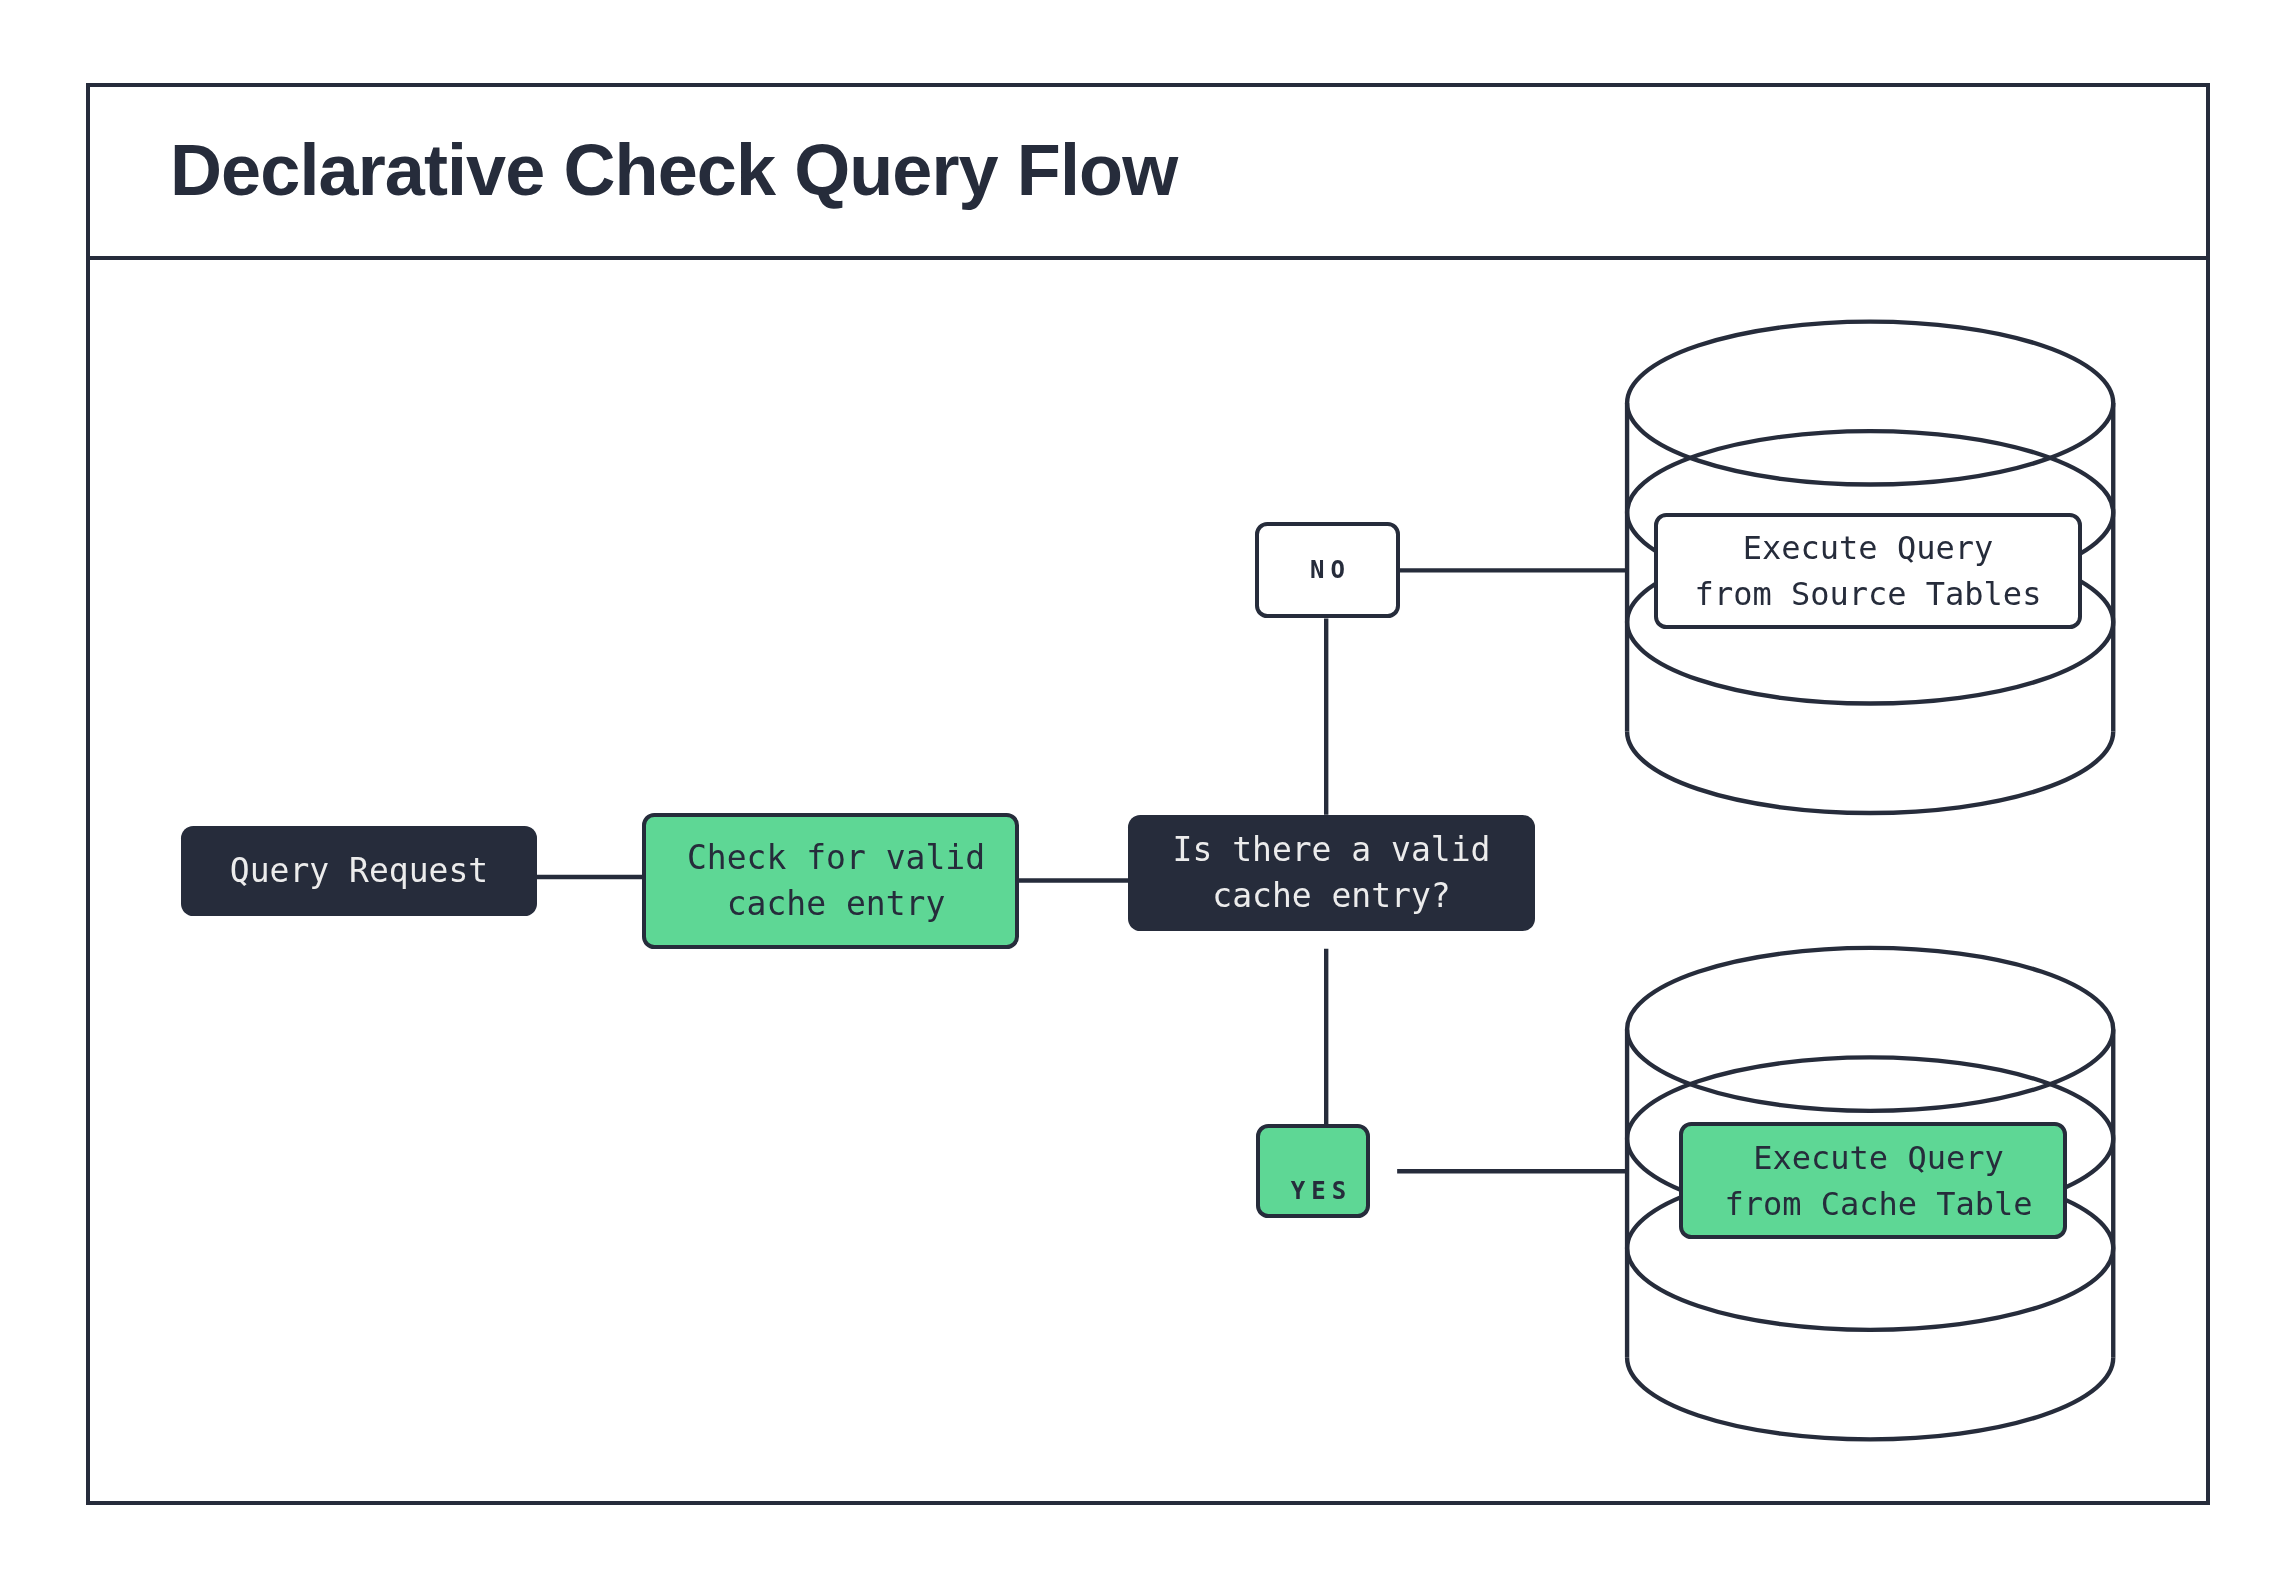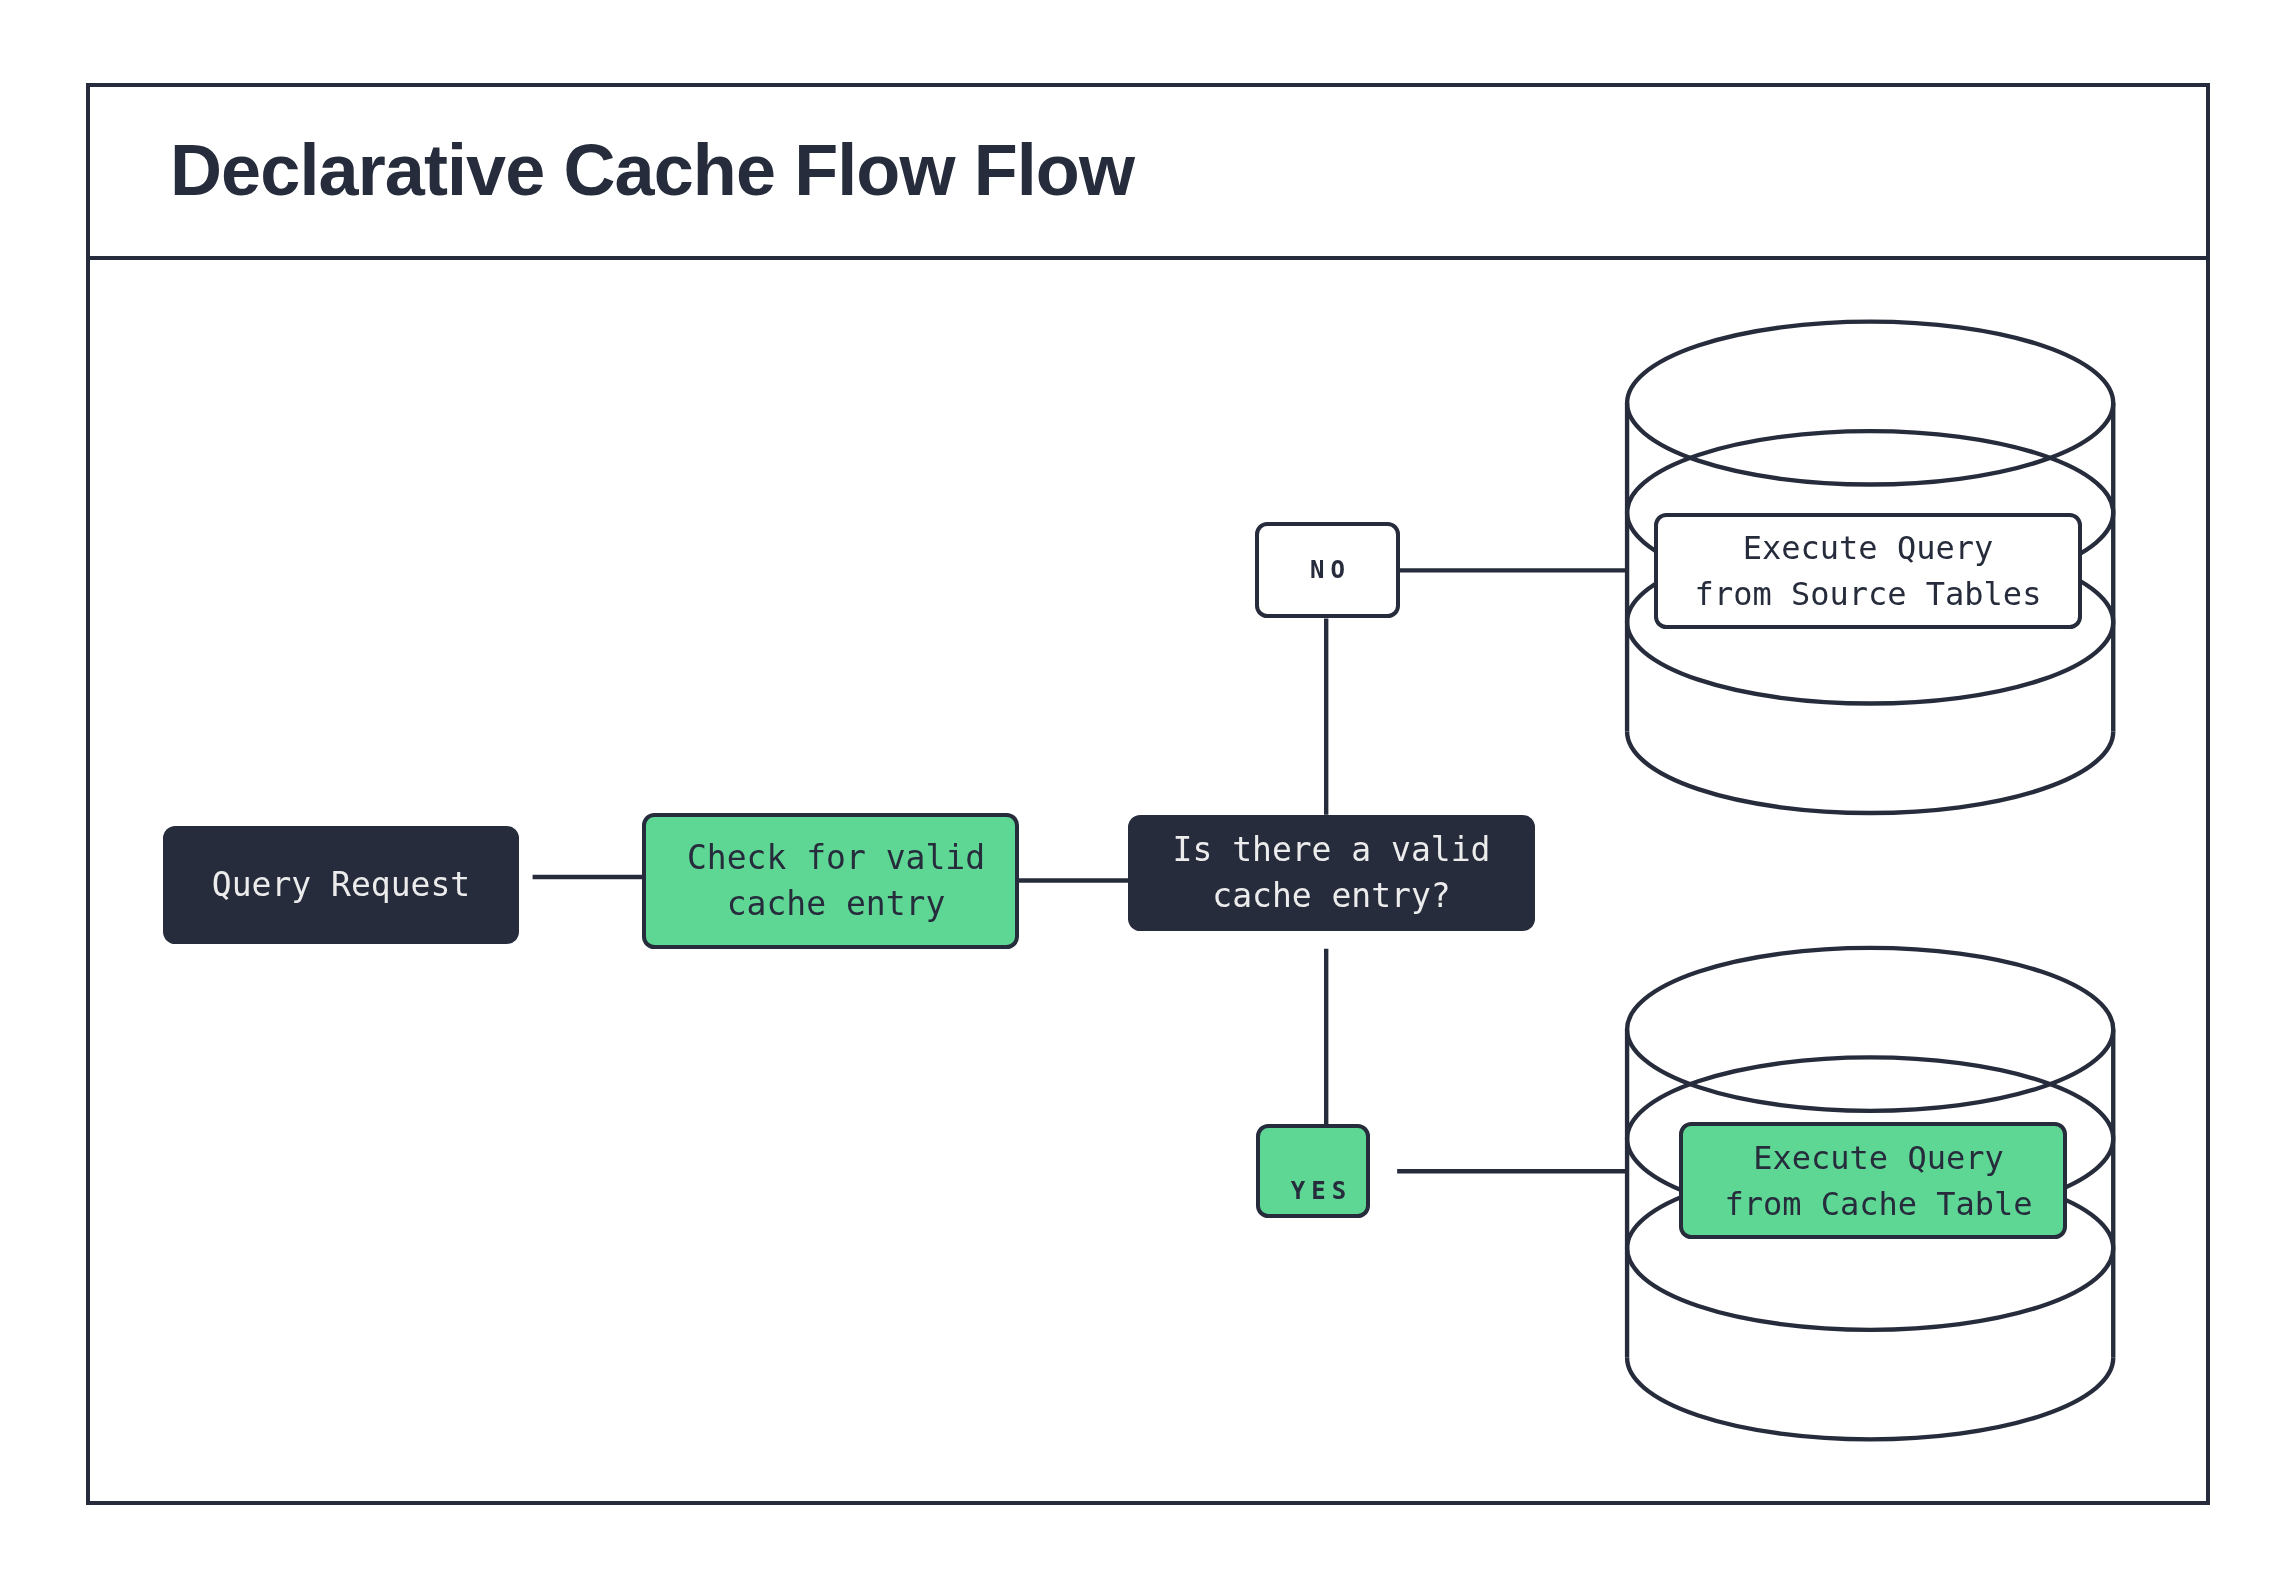--- a/index.html
+++ b/index.html
@@ -32,37 +32,37 @@
   .node{
     position:absolute;box-sizing:border-box;display:flex;
     align-items:center;justify-content:center;text-align:center;
     font-size:33px;line-height:46px;white-space:pre-line;
   }
   .node.dark{background:var(--dark);color:var(--text-light);border-radius:12.3px;}
   .node.green{background:var(--green);color:var(--dark);border:4.4px solid var(--dark);border-radius:12.3px;padding-left:11px;}
   .node.white{background:var(--white);color:var(--dark);border:4.4px solid var(--dark);border-radius:12.3px;}
   .node.tag{font-weight:bold;font-size:24px;letter-spacing:6.1px;text-indent:6.1px;}
 
-  .n-query   {left:163px; top:826px; width:356px;height:118px;}
+  .n-query   {left:181px; top:826px; width:356px;height:90px;}
   .n-check   {left:642px; top:813px; width:377px;height:136px;}
   .n-decision{left:1128px;top:815px; width:407px;height:116px;}
   .n-no      {left:1255px;top:522px; width:145px;height:96px;}
   .n-yes     {left:1256px;top:1124px;width:114px;height:94px;align-items:flex-end;}
   .n-dblabel1{left:1654px;top:513px; width:428px;height:116px;font-size:32px;}
   .n-dblabel2{left:1679px;top:1122px;width:388px;height:117px;font-size:32px;}
 </style>
 </head>
 <body>
 
 <div class="canvas">
 
   <div class="frame"></div>
 
   <div class="titlebar">
-    <h1 class="title">Declarative Cache Flow Flow</h1>
+    <h1 class="title">Declarative Check Query Flow</h1>
   </div>
 
   <svg class="wires" viewBox="0 0 2620 1816">
     <defs>
       <g id="db-icon">
         <line class="stroke" x1="2.5" y1="95" x2="2.5" y2="470"></line>
         <line class="stroke" x1="557.5" y1="95" x2="557.5" y2="470"></line>
         <path class="stroke" d="M 2.5 470 A 277.5 93 0 0 0 557.5 470"></path>
         <ellipse class="stroke" cx="280" cy="345" rx="277.5" ry="93"></ellipse>
         <ellipse class="stroke" cx="280" cy="220" rx="277.5" ry="93"></ellipse>

